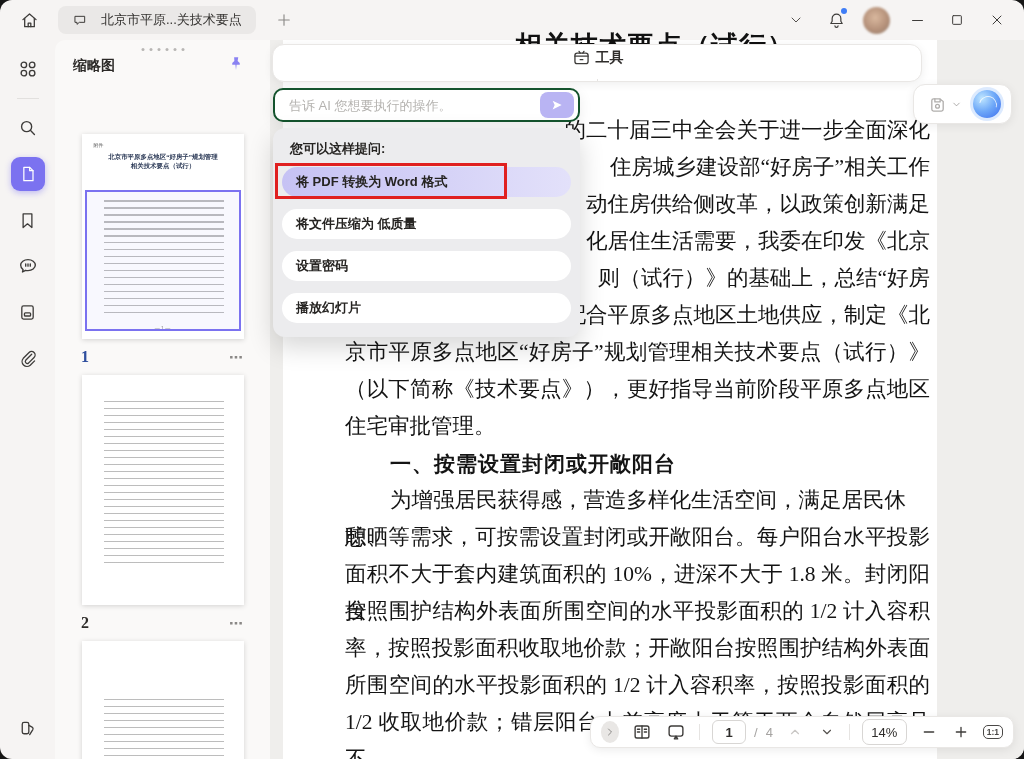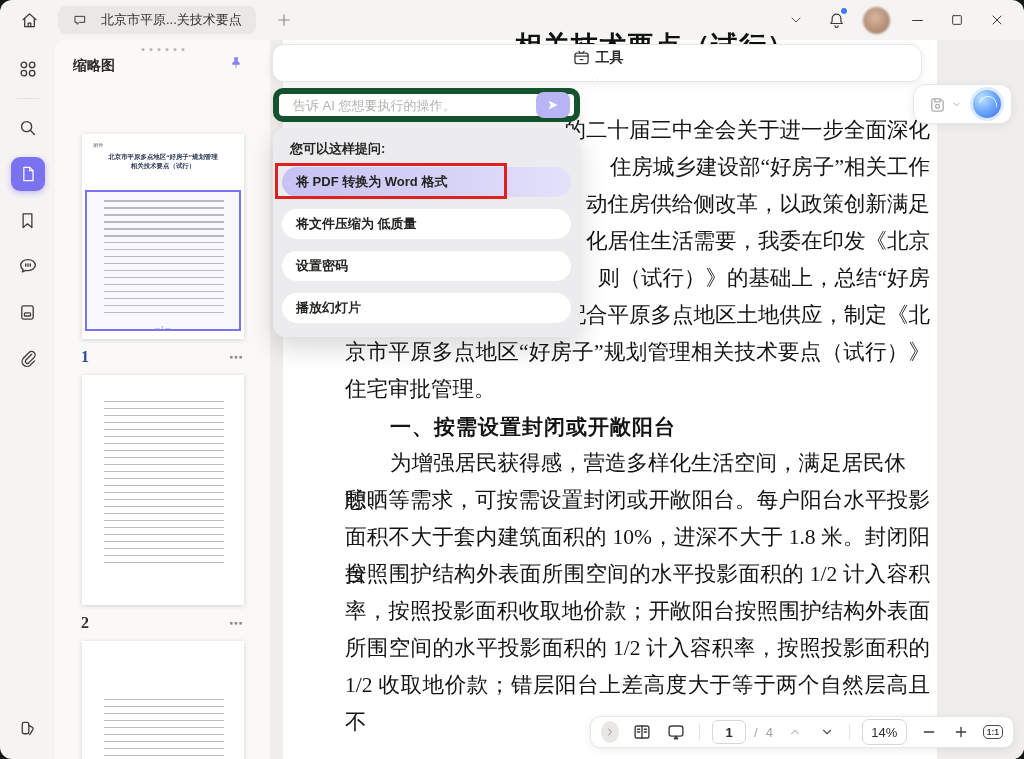--- a/index.html
+++ b/index.html
@@ -73,21 +73,21 @@
   .chev{flex:0 0 auto;}
   .clipped-tool{width:20px;height:28px;border-radius:7px 0 0 7px;background:#f0eeec;overflow:hidden;display:flex;align-items:center;flex:0 0 auto;margin-left:2px;}
 
   
   .right-group{position:absolute;right:12px;top:44px;height:38px;background:#fff;border:1px solid #e9e7e5;border-radius:12px;box-shadow:0 2px 10px rgba(0,0,0,.07);display:flex;align-items:center;gap:8px;padding:0 10px;z-index:10;}
   .orb{width:28px;height:28px;border-radius:50%;background:radial-gradient(circle at 32% 30%,#bfe6ff 0%,#6ea8f8 48%,#3b6cee 100%);box-shadow:0 0 0 3px rgba(130,180,250,.28);position:relative;}
   .orb::after{content:"";position:absolute;left:6px;top:6px;width:16px;height:16px;border-radius:50%;border:1.5px solid rgba(255,255,255,.75);border-left-color:transparent;border-bottom-color:transparent;transform:rotate(-30deg);}
 
   
   .ai-pop{position:absolute;left:3px;top:48px;width:307px;z-index:20;}
-  .ai-input-row{height:34px;background:#fff;border:6px solid #14532d;border-radius:10px;box-shadow:0 4px 14px rgba(0,0,0,.08);display:flex;align-items:center;padding:0 4px 0 12px;box-sizing:border-box;}
+  .ai-input-row{height:34px;background:#fff;border:2px solid #14532d;border-radius:10px;box-shadow:0 4px 14px rgba(0,0,0,.08);display:flex;align-items:center;padding:0 4px 0 12px;box-sizing:border-box;}
   .ai-input{flex:1;border:none;outline:none;font-size:13px;color:#333;background:transparent;font-family:inherit;min-width:0;}
   .ai-input::placeholder{color:#b5b3b0;}
   .send-btn{width:34px;height:26px;border-radius:8px;background:#b9b4f3;display:flex;align-items:center;justify-content:center;flex:0 0 auto;}
   .ai-panel{margin-top:6px;background:#ececee;border-radius:12px;box-shadow:0 10px 26px rgba(0,0,0,.16);padding:11px 9px 2px 9px;box-sizing:border-box;}
   .ai-prompt-label{font-size:13px;font-weight:700;color:#262422;margin:1px 0 9px 8px;}
   .ai-sug{position:relative;height:30px;border-radius:15px;background:#fff;display:flex;align-items:center;padding:0 14px;font-size:13px;font-weight:600;color:#262422;margin-bottom:12px;}
   .ai-sug.primary{background:linear-gradient(90deg,#c6c2f4 0%,#d5d2f7 55%,#e3e1fa 100%);}
   .red-box{position:absolute;left:-7px;top:-4px;width:232px;height:36px;border:3px solid #e02020;box-sizing:border-box;pointer-events:none;}
 
   
@@ -291,20 +291,21 @@
     <div class="page">
       <div class="clipped-title">相关技术要点（试行）</div>
       <div class="doc-lines">
           <div class="doc-line right">的二十届三中全会关于进一步全面深化</div>
           <div class="doc-line right">住房城乡建设部“好房子”相关工作</div>
           <div class="doc-line right">动住房供给侧改革，以政策创新满足</div>
           <div class="doc-line right">化居住生活需要，我委在印发《北京</div>
           <div class="doc-line right">则（试行）》的基础上，总结“好房</div>
           <div class="doc-line right">配合平原多点地区土地供应，制定《北</div>
           <div class="doc-line justify">京市平原多点地区“好房子”规划管理相关技术要点（试行）》</div>
+          <div class="doc-line justify">（以下简称《技术要点》），更好指导当前阶段平原多点地区</div>
           <div class="doc-line left">住宅审批管理。</div>
           <div class="doc-line left doc-bold doc-indent">一、按需设置封闭或开敞阳台</div>
           <div class="doc-line left doc-indent">为增强居民获得感，营造多样化生活空间，满足居民休憩、</div>
           <div class="doc-line justify">晾晒等需求，可按需设置封闭或开敞阳台。每户阳台水平投影</div>
           <div class="doc-line justify">面积不大于套内建筑面积的 10%，进深不大于 1.8 米。封闭阳台</div>
           <div class="doc-line justify">按照围护结构外表面所围空间的水平投影面积的 1/2 计入容积</div>
           <div class="doc-line justify">率，按照投影面积收取地价款；开敞阳台按照围护结构外表面</div>
           <div class="doc-line justify">所围空间的水平投影面积的 1/2 计入容积率，按照投影面积的</div>
           <div class="doc-line justify">1/2 收取地价款；错层阳台上差高度大于等于两个自然层高且不</div>
         </div>

